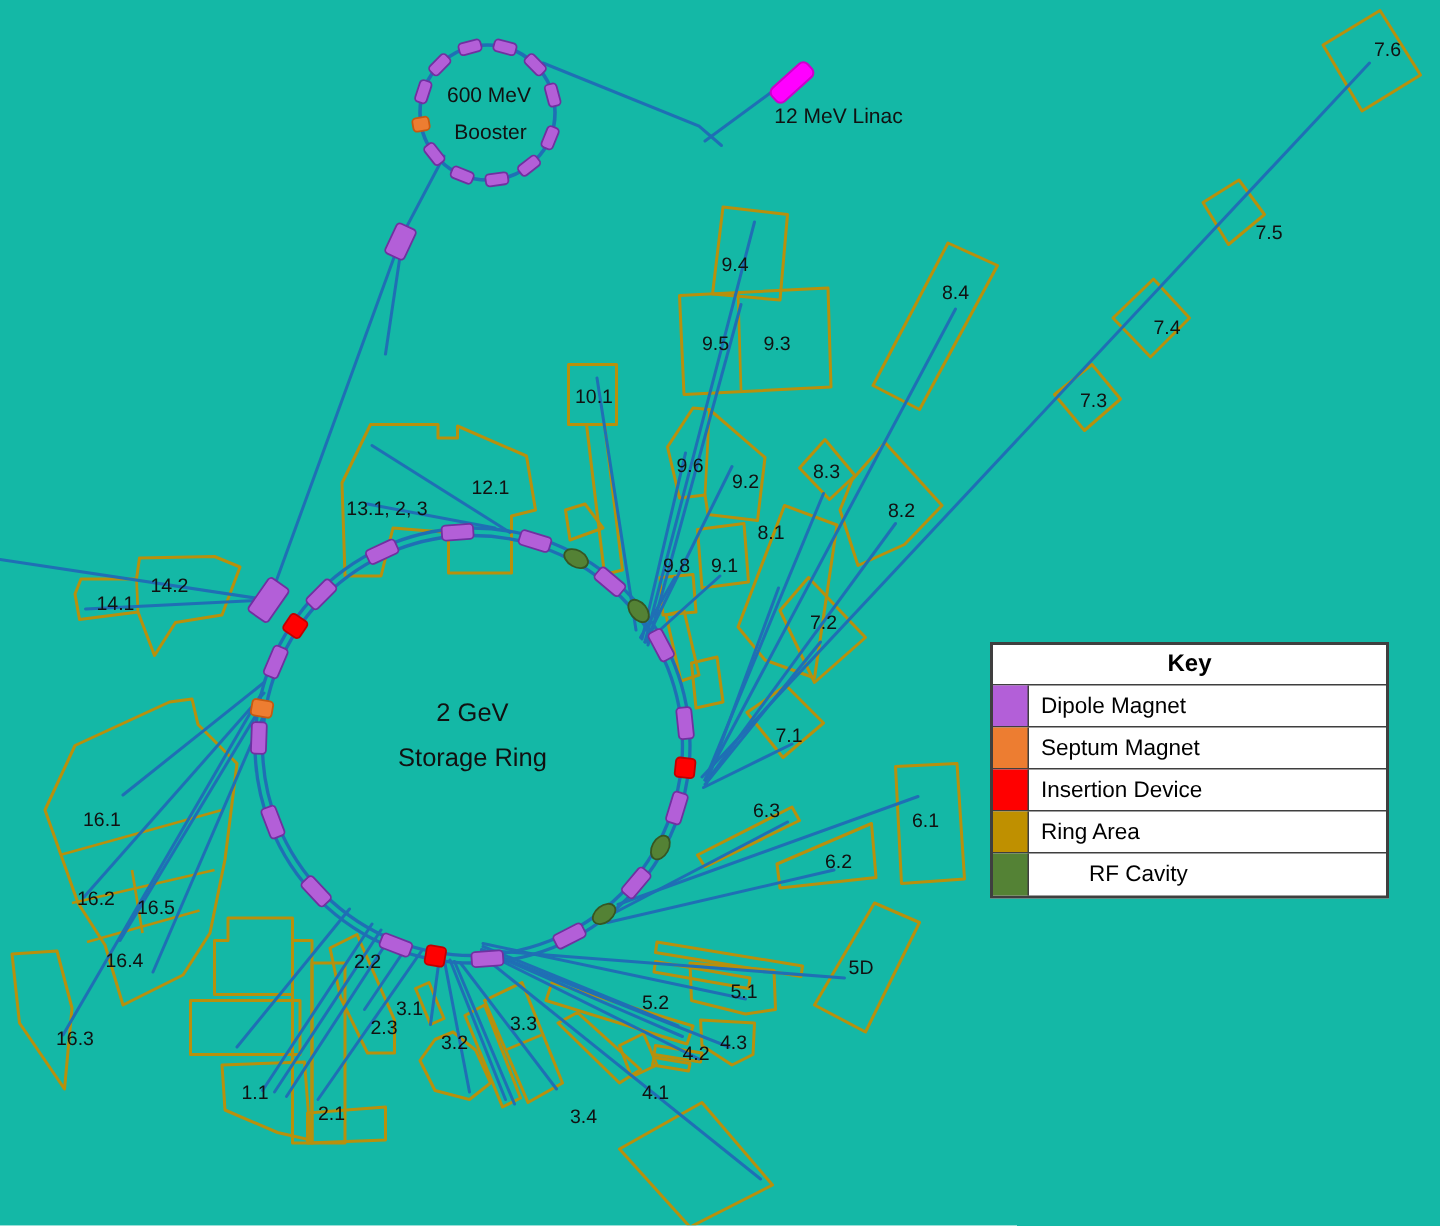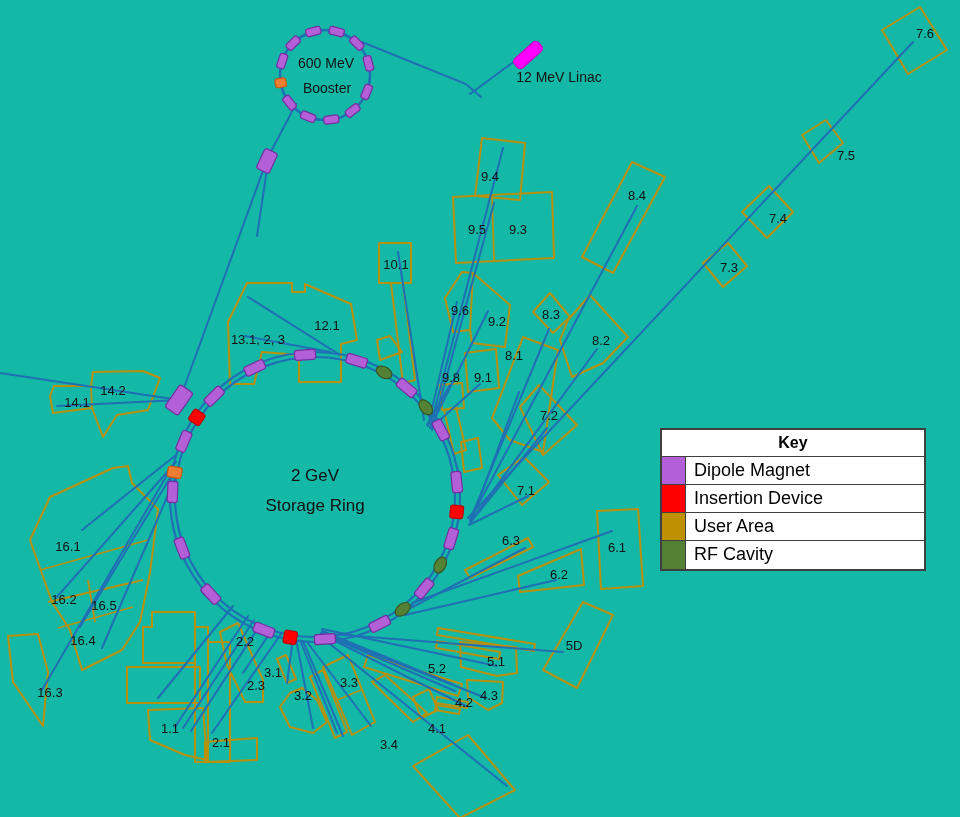--- a/index.html
+++ b/index.html
@@ -3,23 +3,23 @@
 <meta charset="utf-8">
 <style>
   html,body{margin:0;padding:0;background:#fff;}
   #stage{position:relative;width:960px;height:817px;background:#14b8a6;overflow:hidden;
          font-family:"Liberation Sans",sans-serif;}
   #map{position:absolute;left:0;top:0;}
   #legend{position:absolute;border:2px solid #3f3f3f;background:#fff;box-sizing:border-box;}
   #legend .title{border-bottom:1.5px solid #3f3f3f;text-align:center;font-weight:bold;
          font-size:16px;line-height:26px;height:26px;}
   .lrow{display:flex;height:28px;border-bottom:1.5px solid #3f3f3f;box-sizing:border-box;}
-  .lrow:last-child{border-bottom:none;}
+  .lrow:last-child{border-bottom:none;gap:32px;}
   .lswatch{width:24px;height:100%;border-right:1.5px solid #3f3f3f;box-sizing:border-box;}
-  .llabel{font-size:18px;line-height:27px;padding-left:8px;color:#000;}
+  .llabel{font-size:15px;line-height:27px;padding-left:8px;color:#000;}
   text{font-family:"Liberation Sans",sans-serif;fill:#111;}
 </style>
 </head>
 <body>
 
 <div id="stage">
   <svg id="map" width="960" height="817" viewBox="0 0 960 817">
       <polygon points="50,396 54,386 91,386 93,372 143,371 160,378 148,410 117,415 103,437 92,408 53,413" fill="none" stroke="#B8900C" stroke-width="2" stroke-linejoin="round"></polygon>
       <polygon points="30,540 50,497 113,468 128,466 132,483 158,509 150,573 140,622 122,650 82,670 70,630 52,602" fill="none" stroke="#B8900C" stroke-width="2" stroke-linejoin="round"></polygon>
       <polygon points="8,636 38,634 48,672 43,726 13,682" fill="none" stroke="#B8900C" stroke-width="2" stroke-linejoin="round"></polygon>
@@ -218,26 +218,30 @@
       <text x="315" y="510.95" text-anchor="middle" font-size="17">Storage Ring</text>
     </svg>
   <div id="legend" style="left: 660px; top: 428px; width: 266px;">
     <div class="title">Key</div>
     <div id="legend-rows">
         <div class="lrow">
           <div class="lswatch" style="background: rgb(179, 95, 216);"></div>
           <div class="llabel">Dipole Magnet</div>
         </div>
         <div class="lrow">
+          <div class="lswatch" style="background: rgb(237, 125, 49);"></div>
+          <div class="llabel">Septum Magnet</div>
+        </div>
+        <div class="lrow">
           <div class="lswatch" style="background: rgb(255, 0, 0);"></div>
           <div class="llabel">Insertion Device</div>
         </div>
         <div class="lrow">
           <div class="lswatch" style="background: rgb(191, 144, 0);"></div>
-          <div class="llabel">User Area</div>
+          <div class="llabel">Ring Area</div>
         </div>
         <div class="lrow">
           <div class="lswatch" style="background: rgb(84, 130, 53);"></div>
           <div class="llabel">RF Cavity</div>
         </div>
       </div>
   </div>
 </div>
 
 </body></html>

